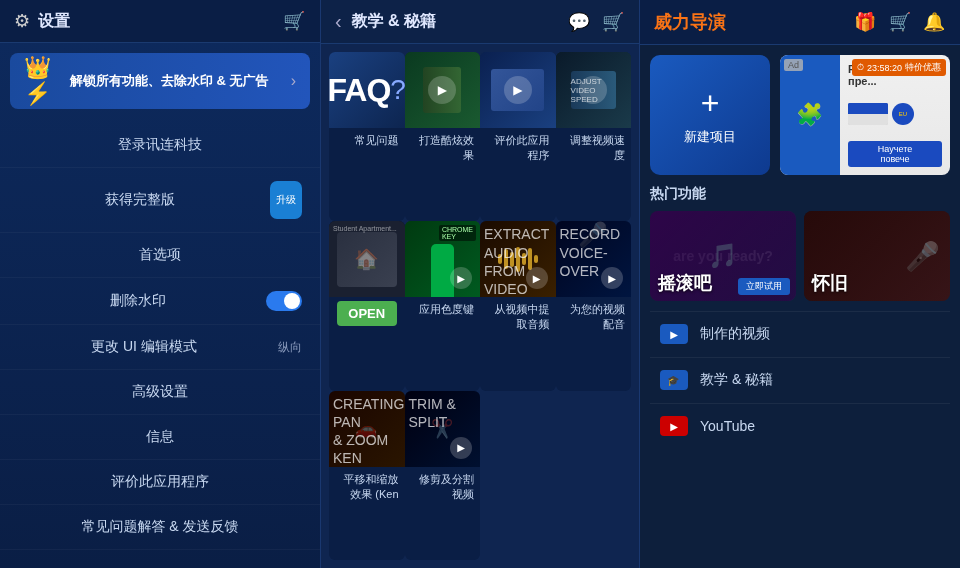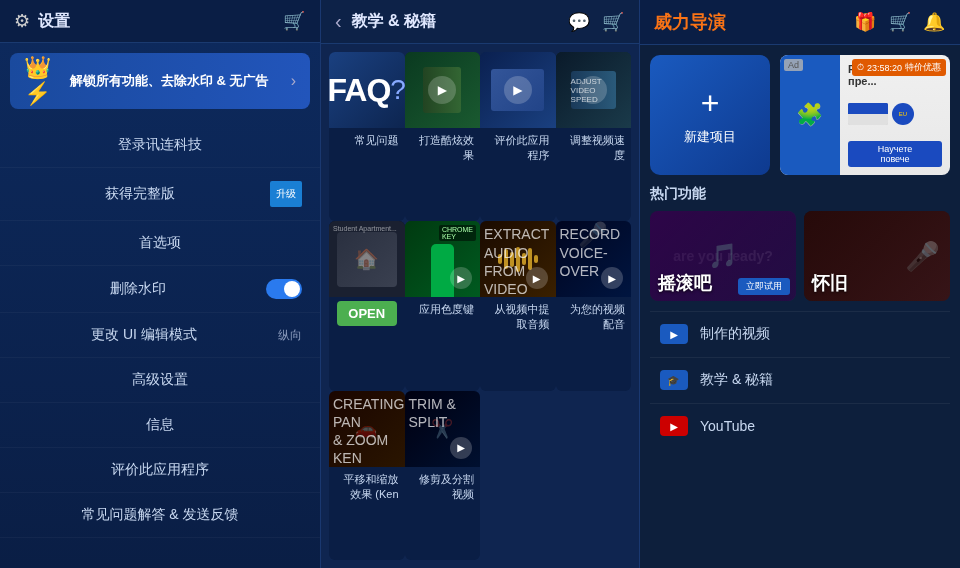--- a/index.html
+++ b/index.html
@@ -88,22 +88,22 @@
       border-bottom: 1px solid rgba(255,255,255,0.04);
       color: #c8d8f0;
       font-size: 14px;
       position: relative;
     }
     .menu-item-label { flex: 1; }
     .menu-item-badge {
       background: #1a7fd4;
       color: #fff;
       font-size: 10px;
-      padding: 6px 6px;
-      border-radius: 2px;
+      padding: 12px 6px;
+      border-radius: 7px;
       margin-left: 8px;
     }
     .menu-item-value {
       color: #8899bb;
       font-size: 12px;
       margin-left: 8px;
     }
     .toggle {
       width: 36px;
       height: 20px;

